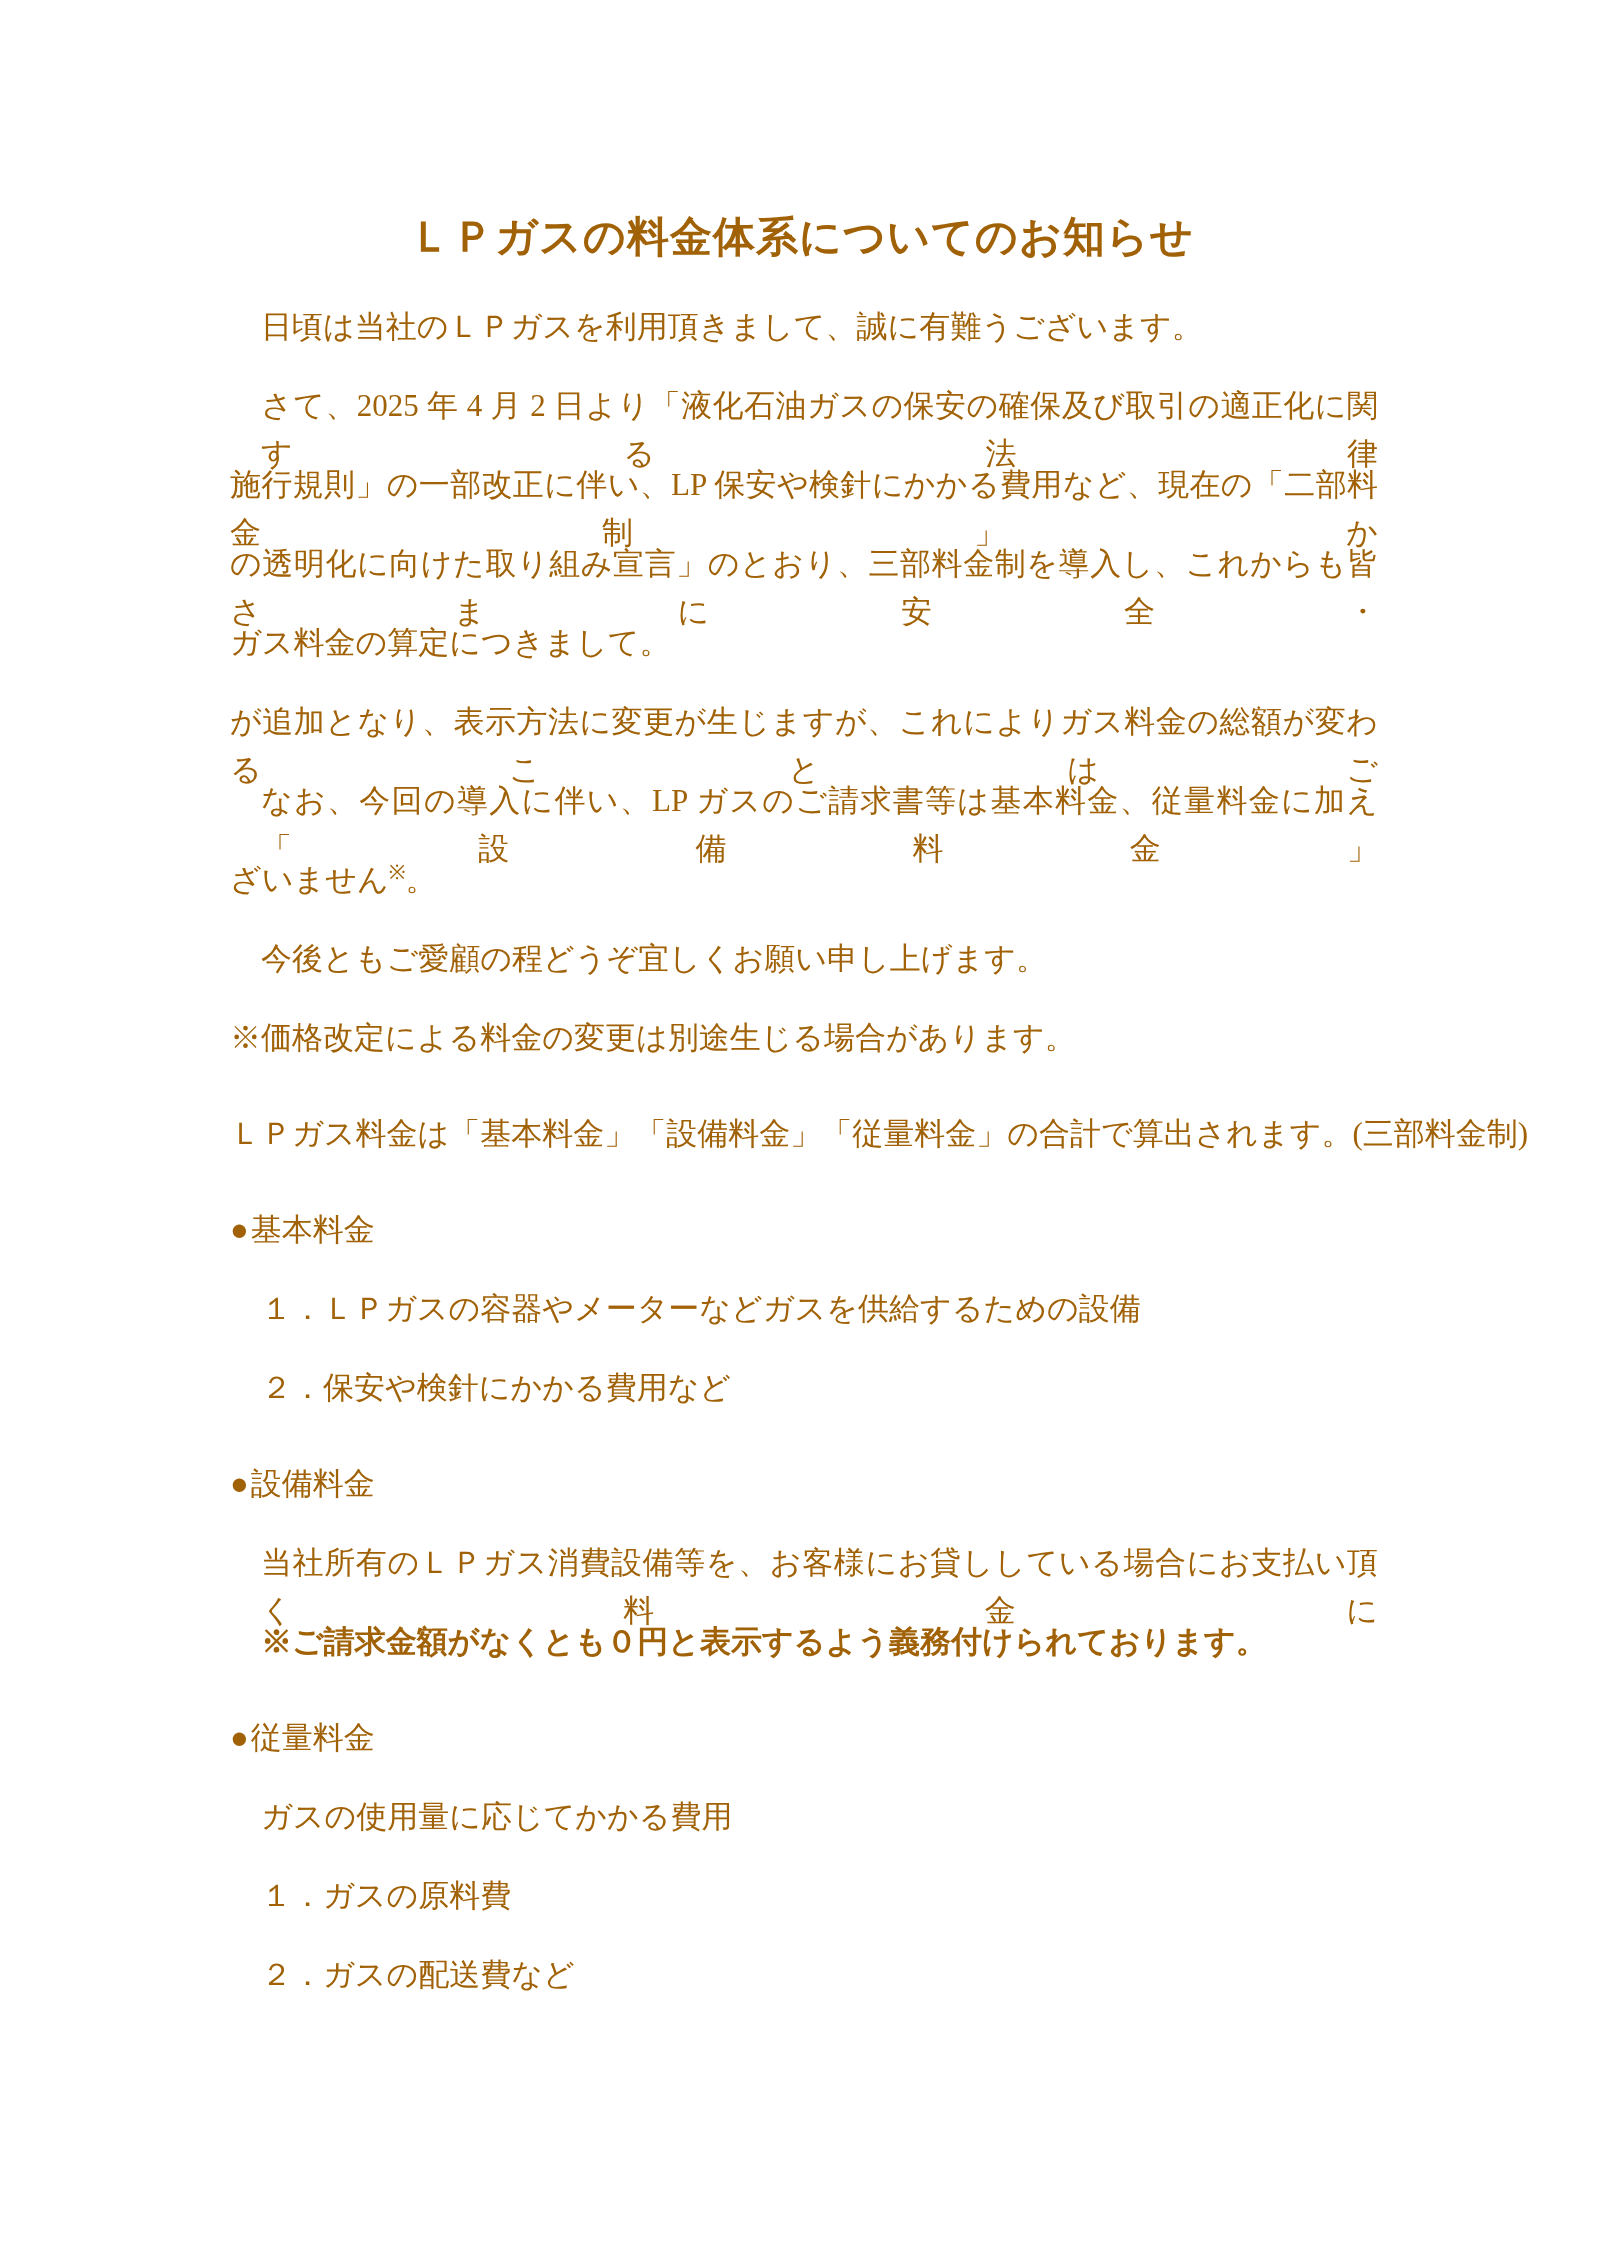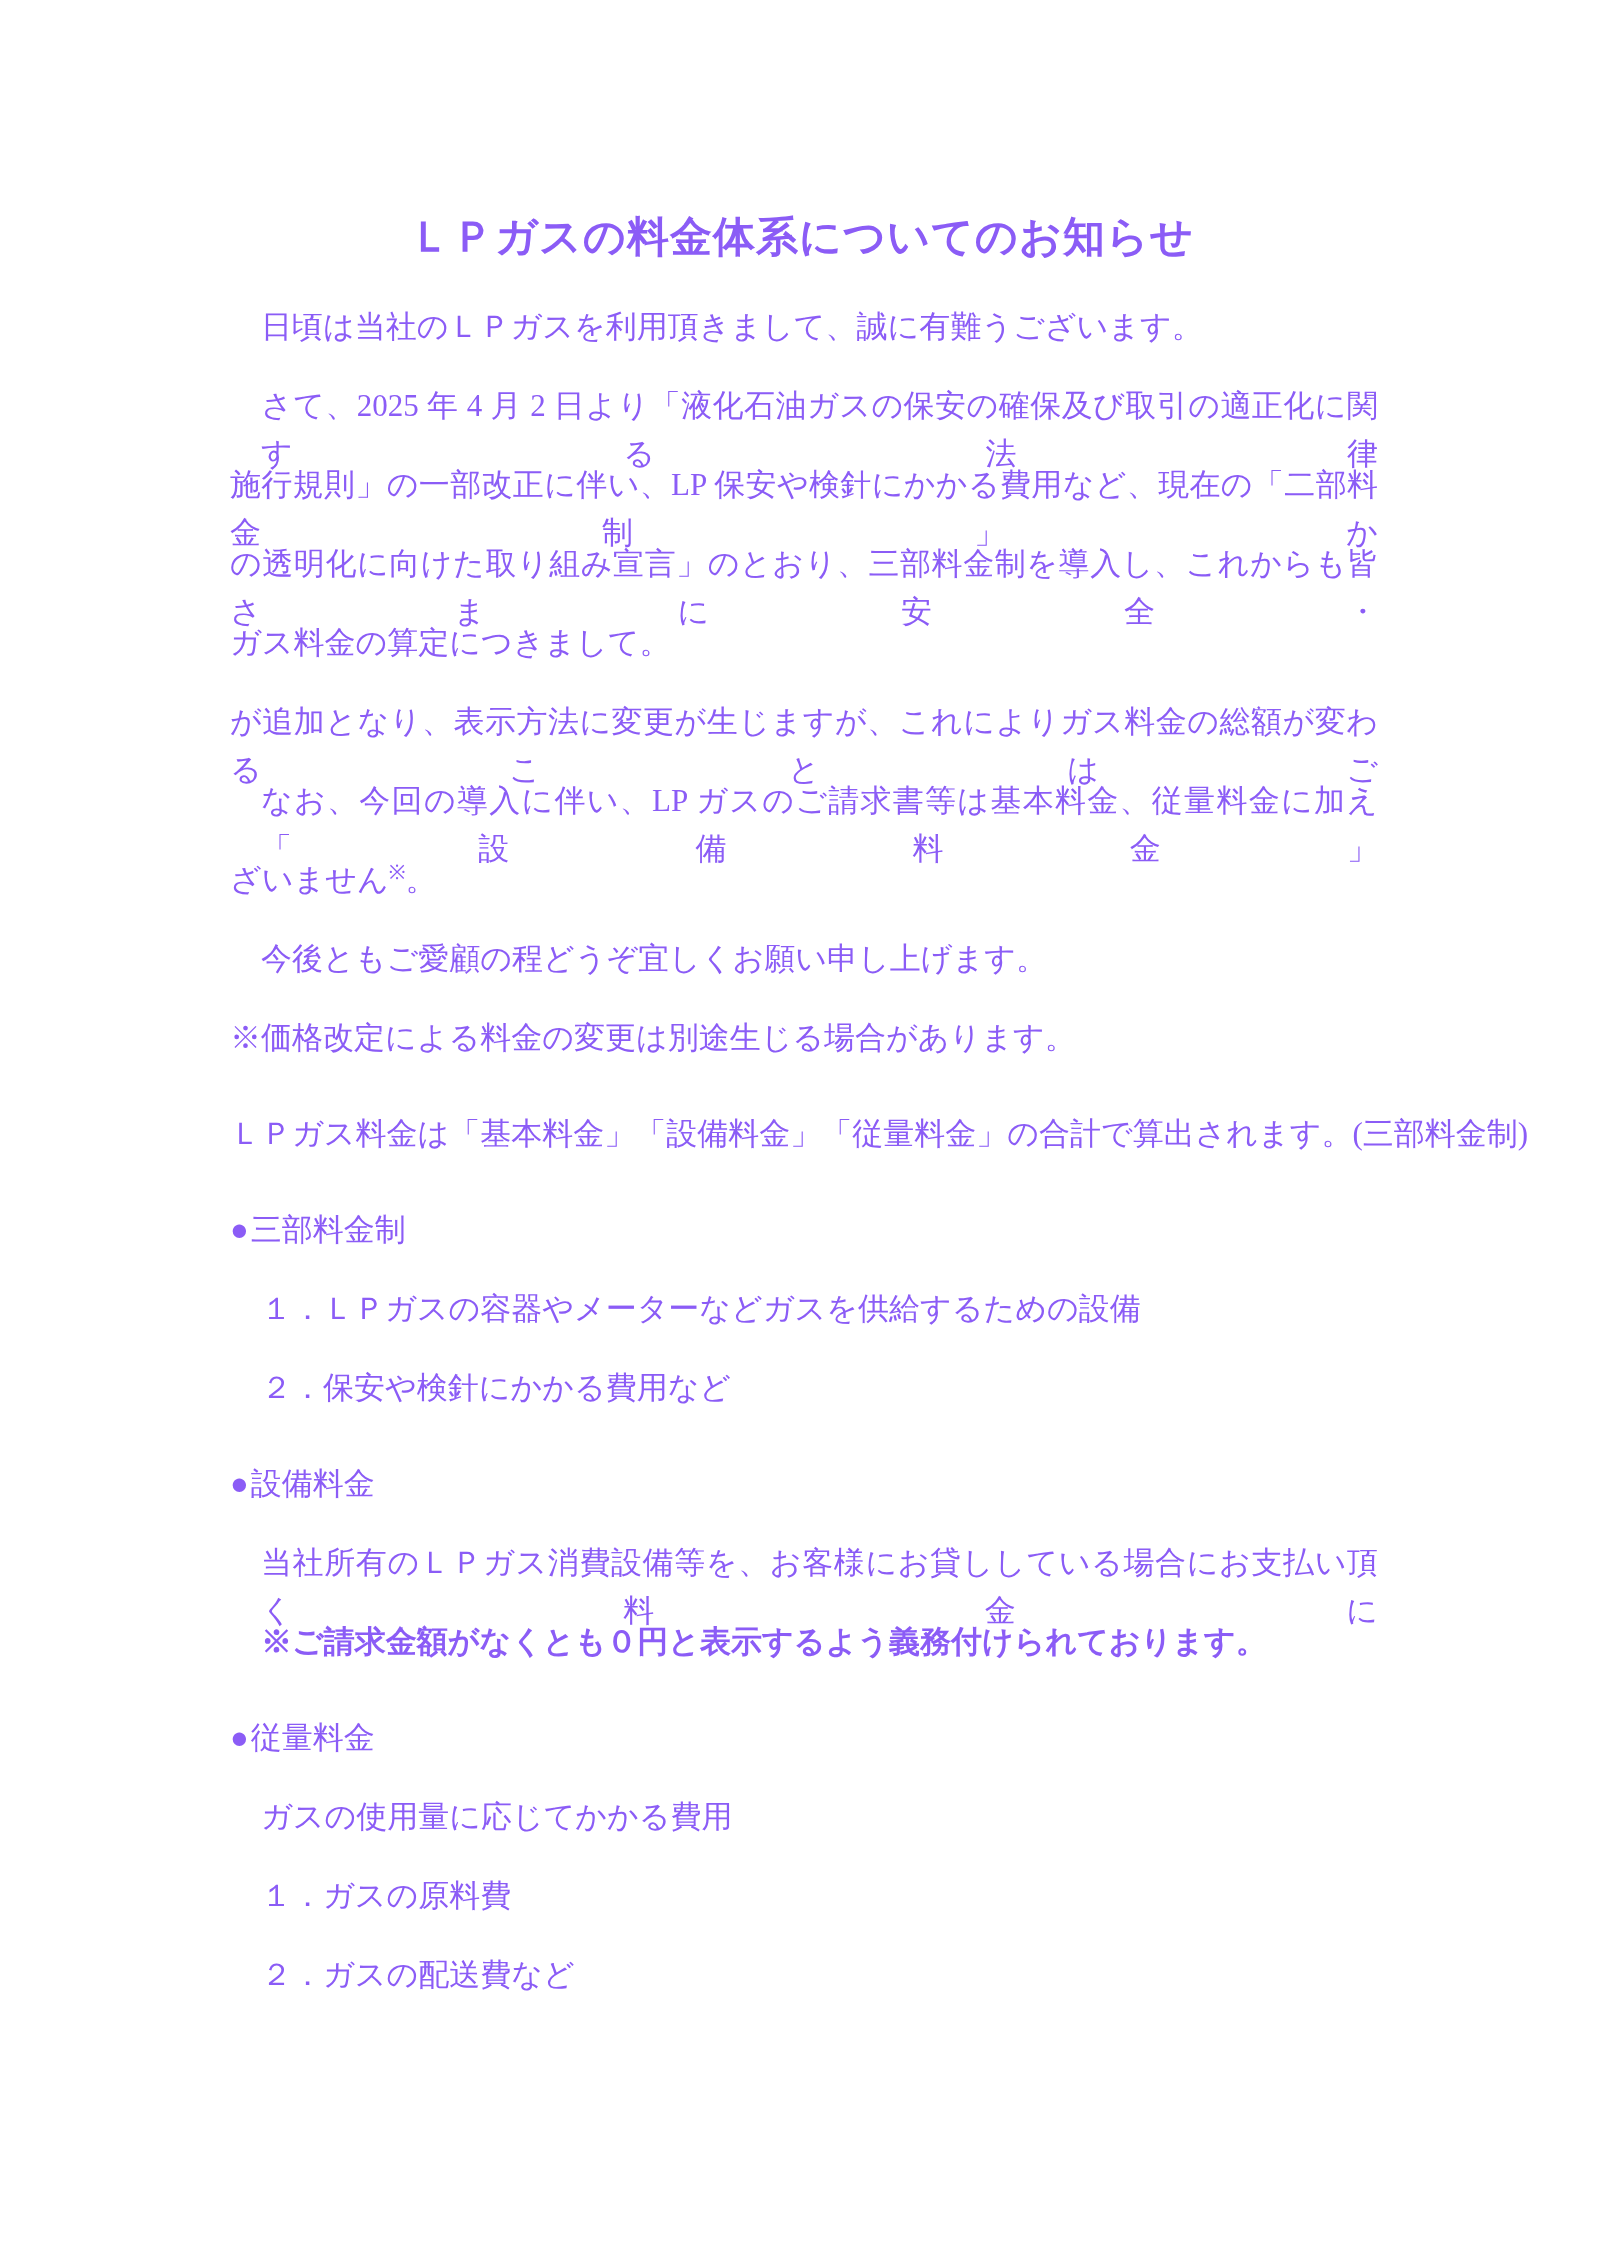--- a/index.html
+++ b/index.html
@@ -2,21 +2,21 @@
 <html><head>
 <meta charset="utf-8">
 <style>
   html, body { margin: 0; padding: 0; background: #e8e8e8; }
   .page {
     position: relative;
     width: 1603px;
     height: 2266px;
     margin: 0 auto;
     background: #ffffff;
-    color: #8b5cf6;
+    color: #a16207;
     font-family: "Liberation Serif", "DejaVu Serif", serif;
     overflow: hidden;
   }
   .doc-title {
     position: absolute;
     top: 182px;
     left: 0;
     width: 100%;
     text-align: center;
     font-size: 42px;
@@ -77,21 +77,21 @@
 
     <p class="line fill">が追加となり、表示方法に変更が生じますが、これによりガス料金の総額が変わることはご</p>
     <p class="line ind fill">なお、今回の導入に伴い、LP ガスのご請求書等は基本料金、従量料金に加え「設備料金」</p>
     <p class="line"><span>ざいません</span><span class="note-sup">※</span><span>。</span></p>
 
     <p class="line ind">今後ともご愛顧の程どうぞ宜しくお願い申し上げます。</p>
     <p class="line">※価格改定による料金の変更は別途生じる場合があります。</p>
 
     <p class="line gap">ＬＰガス料金は「基本料金」「設備料金」「従量料金」の合計で算出されます。(三部料金制)</p>
 
-    <p class="line gap heading-line"><span class="bullet">●</span><span>三部料金制</span></p>
+    <p class="line gap heading-line"><span class="bullet">●</span><span>基本料金</span></p>
     <p class="line ind">１．ＬＰガスの容器やメーターなどガスを供給するための設備</p>
     <p class="line ind">２．保安や検針にかかる費用など</p>
 
     <p class="line gap heading-line"><span class="bullet">●</span><span>設備料金</span></p>
     <p class="line ind fill">当社所有のＬＰガス消費設備等を、お客様にお貸ししている場合にお支払い頂く料金に</p>
     <p class="line ind b">※ご請求金額がなくとも０円と表示するよう義務付けられております。</p>
 
     <p class="line gap heading-line"><span class="bullet">●</span><span>従量料金</span></p>
     <p class="line ind">ガスの使用量に応じてかかる費用</p>
     <p class="line ind">１．ガスの原料費</p>

